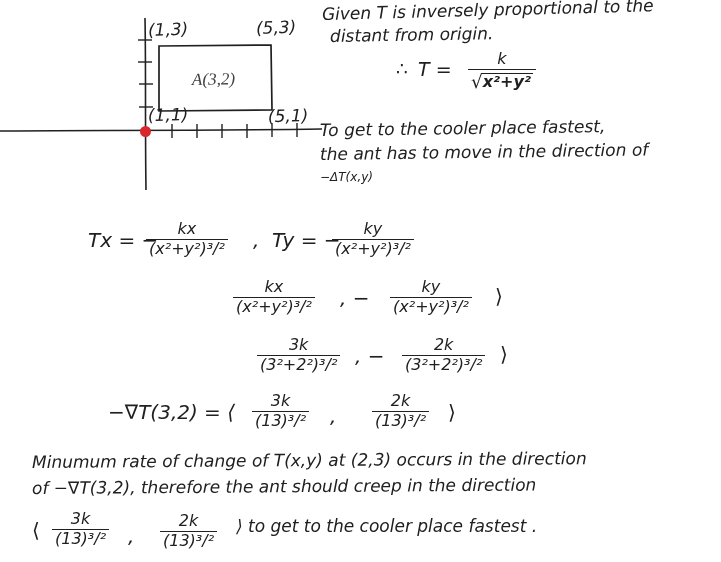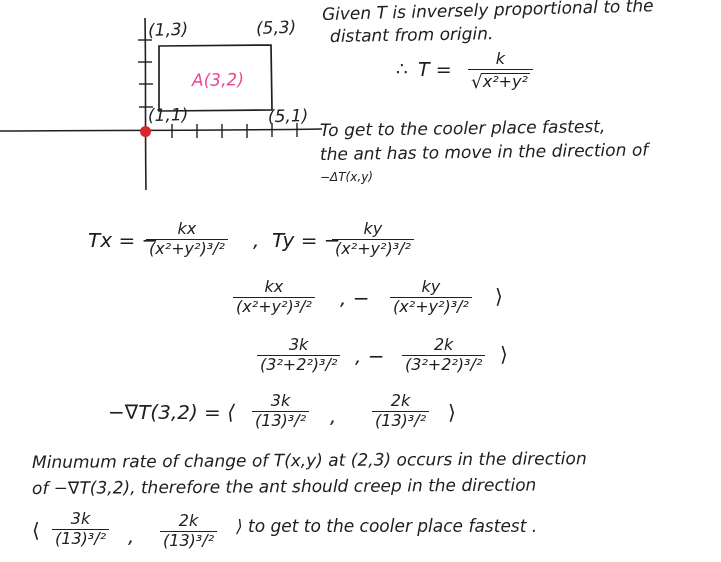--- a/index.html
+++ b/index.html
@@ -20,21 +20,22 @@
     position: absolute;
     font-family: "DejaVu Sans", sans-serif;
     color: #202020;
     white-space: nowrap;
     transform-origin: left center;
   }
   .ital {
     font-style: italic;
   }
   .blue {
-    color: #ec4899;
+    color: #404040;
+    font-family: Liberation Serif, serif;
   }
   
   .frac {
     display: inline-block;
     vertical-align: middle;
     text-align: center;
     line-height: 1.05;
     position: relative;
     top: -1px;
   }
@@ -53,20 +54,21 @@
     display: block;
     padding: 0 3px;
     font-style: italic;
   }
   .radical {
     display: inline-block;
     border-top: 1.5px solid #202020;
     padding: 0 2px;
     margin-left: -2px;
     font-style: italic;
+    font-weight: bold;
   }
   .rad-sign {
     display: inline-block;
     font-size: 1.15em;
     position: relative;
     top: 1px;
   }
   
   #axes line, #axes path {
     stroke: #202020;

